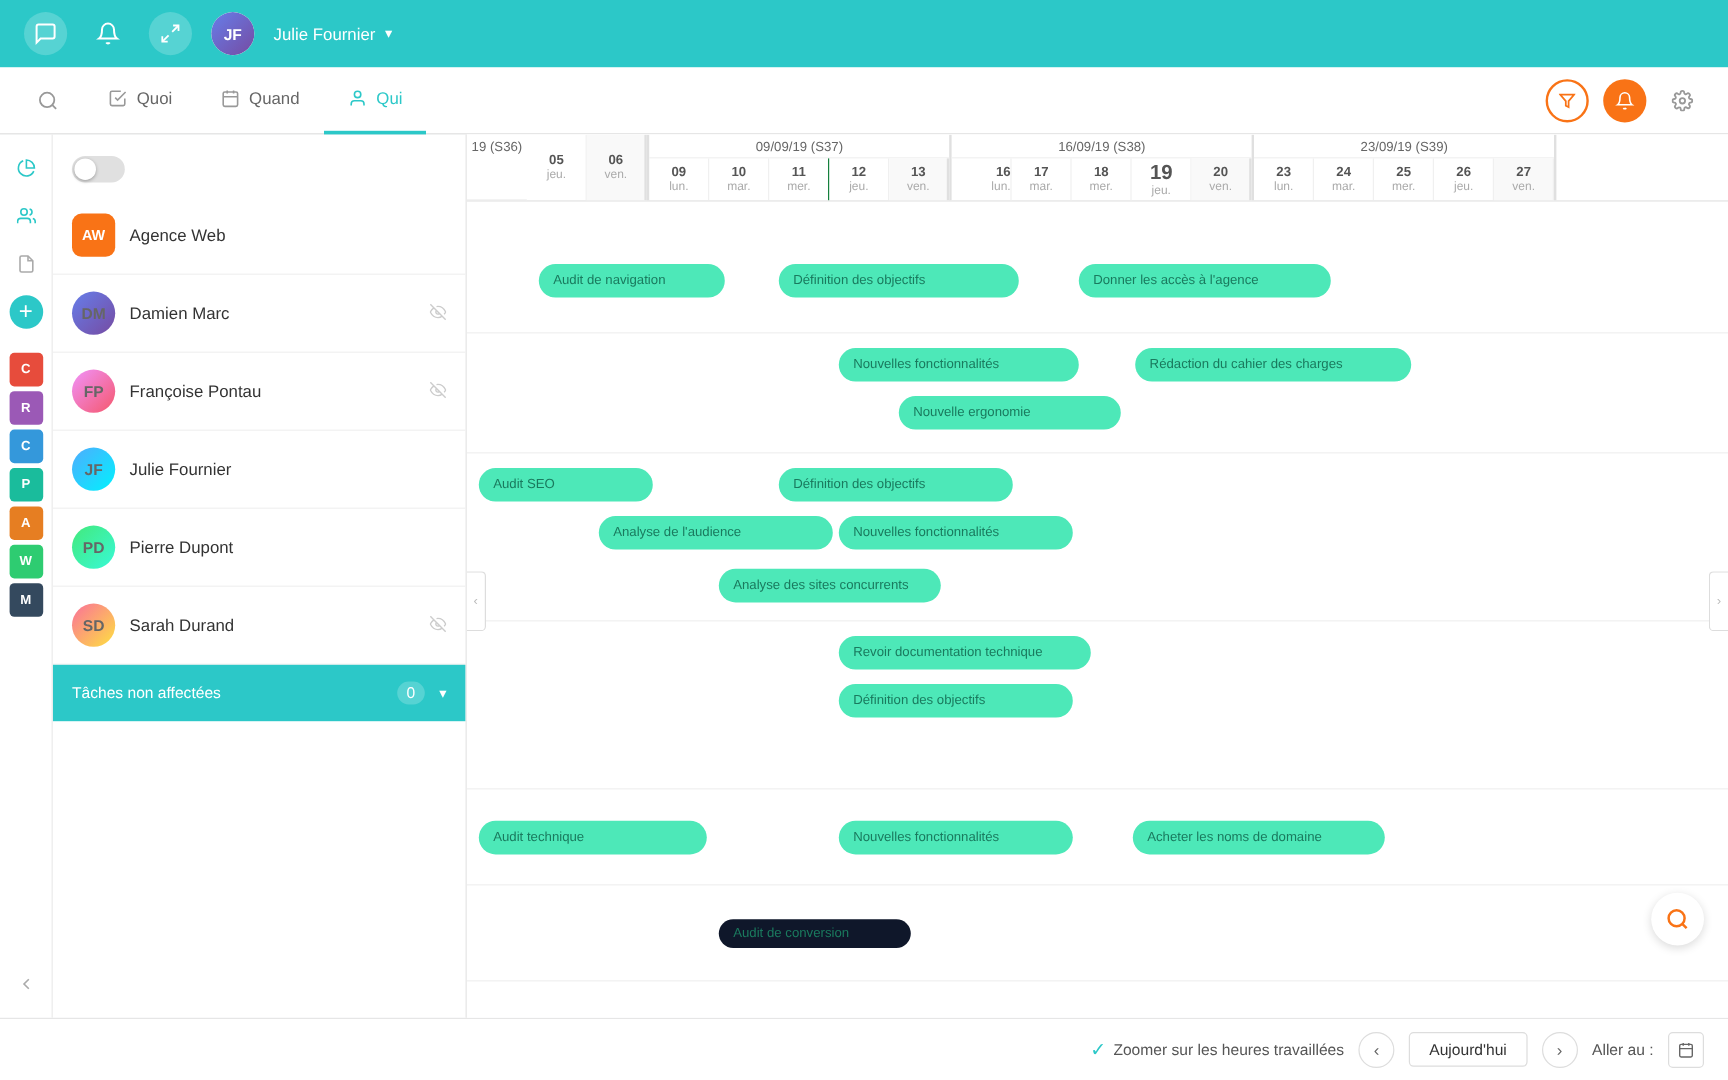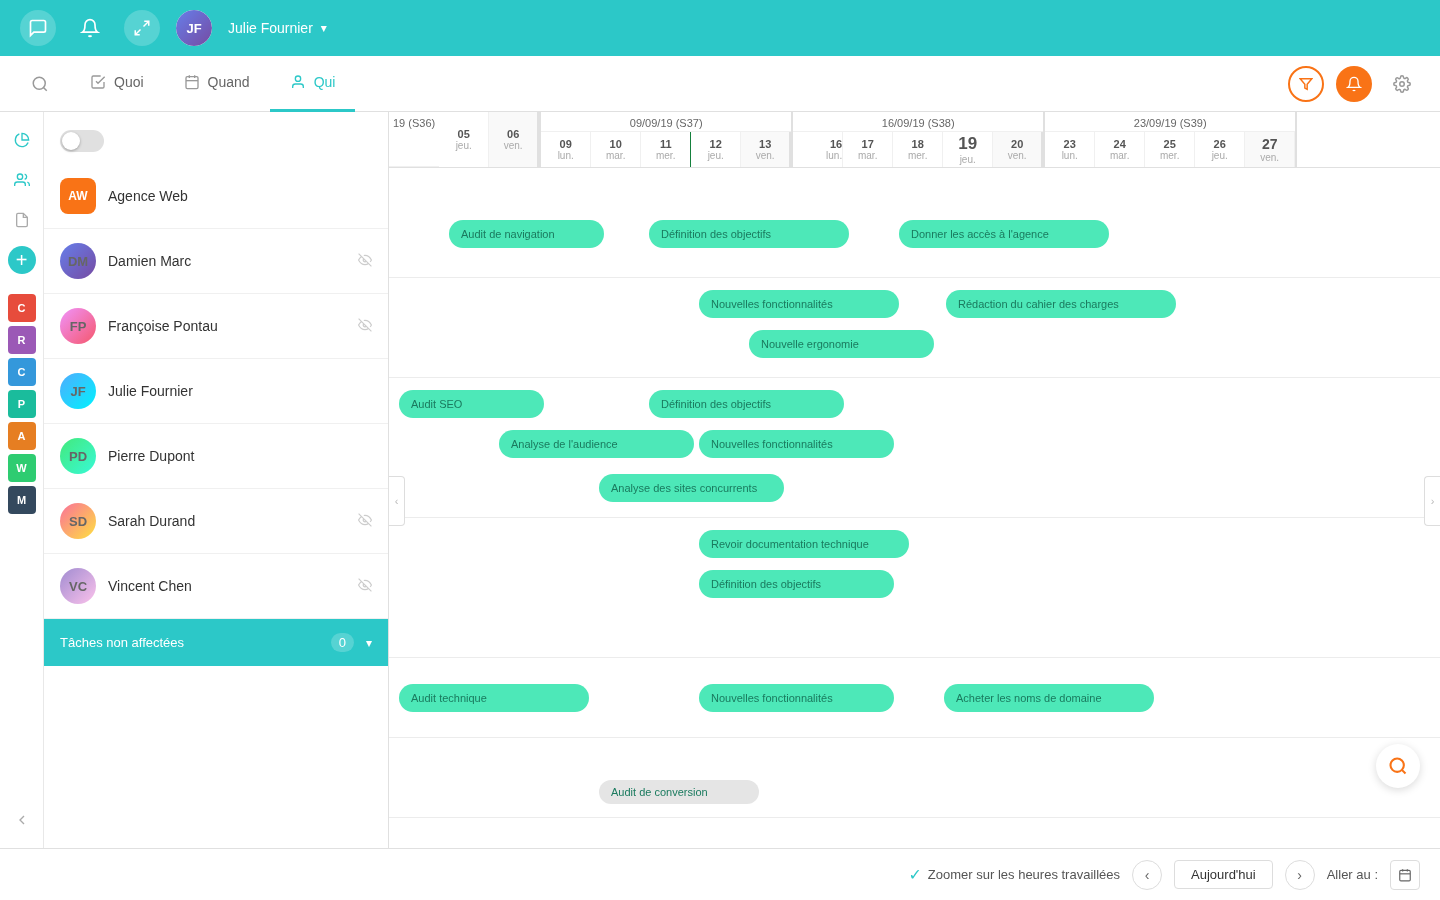--- a/index.html
+++ b/index.html
@@ -496,30 +496,20 @@
       <div class="person-avatar-img" style="background:linear-gradient(135deg,#fa709a 0%,#fee140 100%);">SD</div>
       <span class="person-name">Sarah Durand</span>
       <span class="eye-off-icon">
         <svg width="14" height="14" viewBox="0 0 24 24" fill="none" stroke="#ccc" stroke-width="2">
             <path d="M17.94 17.94A10.07 10.07 0 0112 20c-7 0-11-8-11-8a18.45 18.45 0 015.06-5.94M9.9 4.24A9.12 9.12 0 0112 4c7 0 11 8 11 8a18.5 18.5 0 01-2.16 3.19m-6.72-1.07a3 3 0 11-4.24-4.24"></path>
             <line x1="1" y1="1" x2="23" y2="23"></line>
           </svg>
       </span>
     </div>
 
-    <div class="person-row">
-      <div class="person-avatar-img" style="background:linear-gradient(135deg,#a18cd1 0%,#fbc2eb 100%);">VC</div>
-      <span class="person-name">Vincent Chen</span>
-      <span class="eye-off-icon">
-        <svg width="14" height="14" viewBox="0 0 24 24" fill="none" stroke="#ccc" stroke-width="2">
-            <path d="M17.94 17.94A10.07 10.07 0 0112 20c-7 0-11-8-11-8a18.45 18.45 0 015.06-5.94M9.9 4.24A9.12 9.12 0 0112 4c7 0 11 8 11 8a18.5 18.5 0 01-2.16 3.19m-6.72-1.07a3 3 0 11-4.24-4.24"></path>
-            <line x1="1" y1="1" x2="23" y2="23"></line>
-          </svg>
-      </span>
-    </div>
 
     <div class="unassigned-row">
       <span class="unassigned-label">Tâches non affectées</span>
       <span class="unassigned-count">0</span>
       <span class="expand-icon">▾</span>
     </div>
   </div>
 
   <div class="gantt-area" style="position:relative;overflow:hidden;">
 
@@ -604,21 +594,21 @@
           </div>
           <div class="day-col" style="display:flex;flex-direction:column;align-items:center;justify-content:center;min-width:50px;border-right:1px solid #f0f0f0;">
             <span style="font-size:11px;font-weight:600;color:#555;">25</span>
             <span style="font-size:10px;color:#aaa;">mer.</span>
           </div>
           <div class="day-col" style="display:flex;flex-direction:column;align-items:center;justify-content:center;min-width:50px;border-right:1px solid #f0f0f0;">
             <span style="font-size:11px;font-weight:600;color:#555;">26</span>
             <span style="font-size:10px;color:#aaa;">jeu.</span>
           </div>
           <div class="day-col weekend" style="display:flex;flex-direction:column;align-items:center;justify-content:center;min-width:50px;border-right:1px solid #f0f0f0;background:#f9f9f9;">
-            <span style="font-size:14px;font-weight:600;color:#555;">27</span>
+            <span style="font-size:11px;font-weight:600;color:#555;">27</span>
             <span style="font-size:10px;color:#aaa;">ven.</span>
           </div>
         </div>
       </div>
     </div>
 
     <div class="gantt-body" style="position:relative;overflow:hidden;">
 
       <div style="height:110px;border-bottom:1px solid #ececec;position:relative;background:white;">
 
@@ -682,21 +672,21 @@
         <div class="task-bar" style="position:absolute;top:26px;left:310px;width:195px;height:28px;background:#4de8b8;border-radius:14px;color:#1a7a5e;font-size:11px;display:flex;align-items:center;padding:0 12px;white-space:nowrap;cursor:pointer;font-weight:500;">
           Nouvelles fonctionnalités
         </div>
         <div class="task-bar" style="position:absolute;top:26px;left:555px;width:210px;height:28px;background:#4de8b8;border-radius:14px;color:#1a7a5e;font-size:11px;display:flex;align-items:center;padding:0 12px;white-space:nowrap;cursor:pointer;font-weight:500;">
           Acheter les noms de domaine
         </div>
 
       </div>
 
       <div style="height:80px;border-bottom:1px solid #ececec;position:relative;background:white;">
-        <div class="task-bar" style="position:absolute;top:42px;left:210px;width:160px;height:24px;background:#e5e5e5;border-radius:14px;color:#1a7a5e;font-size:11px;display:flex;align-items:center;padding:0 12px;white-space:nowrap;cursor:pointer;font-weight:500;">
+        <div class="task-bar" style="position:absolute;top:28px;left:210px;width:160px;height:24px;background:#0f172a;border-radius:14px;color:#1a7a5e;font-size:11px;display:flex;align-items:center;padding:0 12px;white-space:nowrap;cursor:pointer;font-weight:500;">
           Audit de conversion
         </div>
       </div>
 
       <div style="height:80px;border-bottom:1px solid #ececec;position:relative;background:white;">
       </div>
 
     </div>
 
     <div class="search-overlay">

